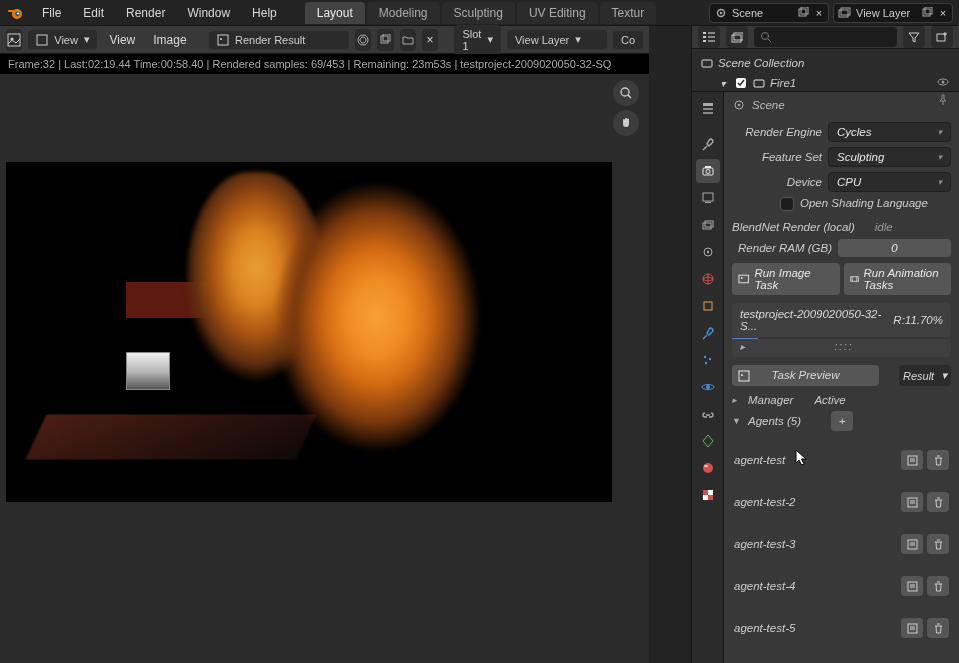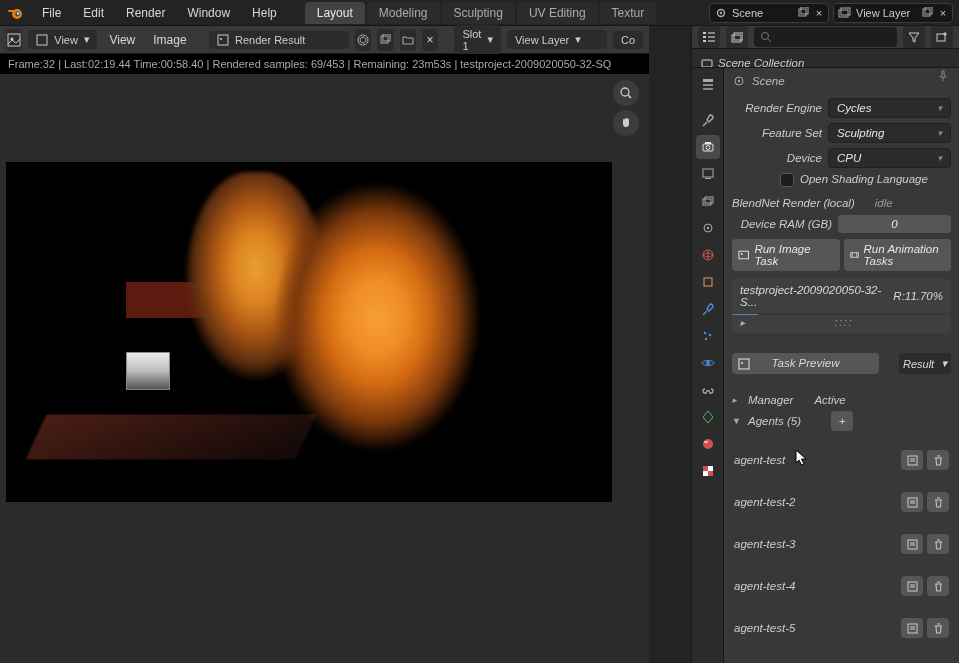--- a/index.html
+++ b/index.html
@@ -65,21 +65,21 @@
 .checkbox { width: 14px; height: 14px; border: 1px solid #555; background: #1d1d1d; border-radius: 3px; }
 
 .panel-title { color: #ccc; font-size: 11.5px; margin: 6px 0 6px 0; display: flex; align-items: center; gap: 20px; }
 .muted { color: #999; }
 .num-field { flex: 1; background: #565656; border-radius: 4px; padding: 3px 8px; text-align: center; color: #e6e6e6; font-size: 11.5px; }
 .btn-row { display: flex; gap: 4px; margin: 6px 0; }
 .btn-half { flex: 1; background: #565656; border-radius: 4px; padding: 4px 6px; font-size: 11.5px; color: #e6e6e6; display: flex; align-items: center; justify-content: center; gap: 5px; }
 .task-box { background: #3f3f3f; margin: 8px 0 2px 0; border-radius: 4px; padding: 5px 8px; display: flex; align-items: center; justify-content: space-between; font-size: 11.5px; }
 .task-sub { background: #3f3f3f; border-radius: 0 0 4px 4px; padding: 2px 8px 5px 8px; font-size: 10px; text-align: center; color: #aaa; letter-spacing: 2px; }
 .prog-bar { height: 1px; background: #5680c2; width: 12%; margin-top: -1px; }
-.task-preview-row { display: flex; gap: 20px; margin: 20px 0; }
+.task-preview-row { display: flex; gap: 20px; margin: 8px 0; }
 .task-preview-btn { flex: 1; background: #565656; border-radius: 4px; padding: 4px 8px; text-align: center; font-size: 11.5px; position: relative; }
 .action-sel { width: 52px; background: #2b2b2b; border-radius: 4px; padding: 4px 4px; font-size: 11px; display: flex; justify-content: space-between; align-items: center; }
 .sect-row { display: flex; align-items: center; gap: 6px; font-size: 11.5px; margin: 5px 0; color: #ccc; }
 .disclose { width: 10px; font-size: 9px; color: #aaa; }
 .add-btn { width: 22px; height: 20px; background: #565656; border-radius: 4px; display: flex; align-items: center; justify-content: center; margin-left: 4px; }
 .agent-row { display: flex; align-items: center; margin: 16px 0; padding: 3px 2px; font-size: 11.5px; color: #ccc; }
 .agent-row .name { flex: 1; }
 .agent-btn { width: 22px; height: 20px; background: #565656; border-radius: 4px; display: flex; align-items: center; justify-content: center; margin-left: 4px; font-size: 11px; color: #ccc; }
 .pin { position: absolute; right: 10px; top: 2px; color: #888; }
 
@@ -476,21 +476,21 @@
         <span class="checkbox"></span>
         <span>Open Shading Language</span>
       </div>
 
       <div class="panel-title">
         <span>BlendNet Render (local)</span>
         <span class="muted">idle</span>
       </div>
 
       <div class="frow">
-        <span class="flabel" style="width:100px">Device RAM (GB)</span>
+        <span class="flabel" style="width:100px">Render RAM (GB)</span>
         <div class="num-field">0</div>
       </div>
 
       <div class="btn-row">
         <div class="btn-half">
           <svg width="12" height="12" viewBox="0 0 12 12">
               <rect x="1" y="2" width="10" height="8" fill="none" stroke="#e6e6e6"></rect>
               <circle cx="4" cy="5" r="1" fill="#e6e6e6"></circle>
             </svg>
           <span>Run Image Task</span>

